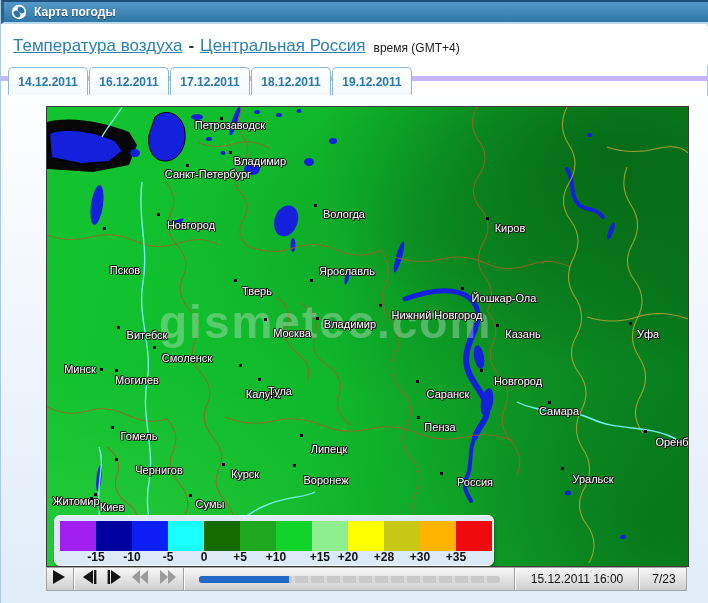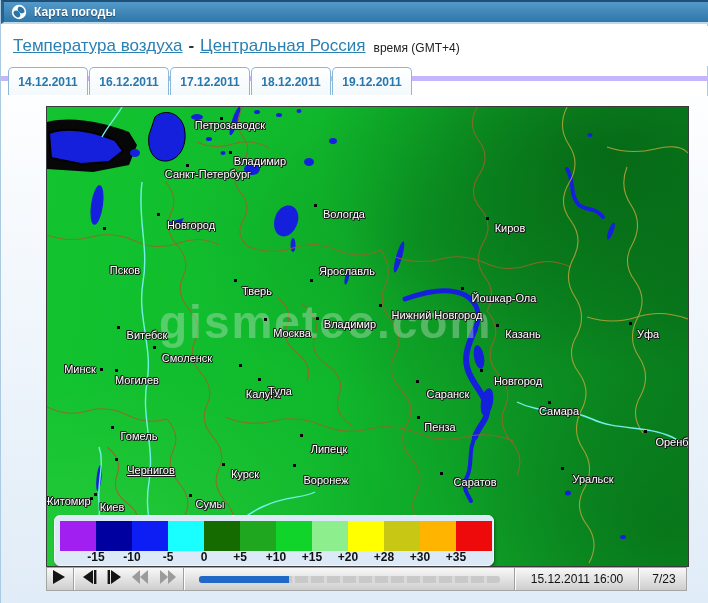--- a/index.html
+++ b/index.html
@@ -232,33 +232,33 @@
           <div class="city-label" style="left: 512px; top: 304px;">Самара</div>
           <div class="city-dot" style="left: 370px; top: 309px;"></div>
           <div class="city-label" style="left: 393px; top: 320px;">Пенза</div>
           <div class="city-dot" style="left: 64px; top: 319px;"></div>
           <div class="city-label" style="left: 92px; top: 329px;">Гомель</div>
           <div class="city-dot" style="left: 253px; top: 327px;"></div>
           <div class="city-label" style="left: 282px; top: 342px;">Липецк</div>
           <div class="city-dot" style="left: 597px; top: 323px;"></div>
           <div class="city-label" style="left: 625px; top: 335px;">Оренб</div>
           <div class="city-dot" style="left: 68px; top: 351px;"></div>
-          <div class="city-label" style="left: 104px; top: 363px; text-decoration: underline;">Чернигов</div>
+          <div class="city-label" style="left: 112px; top: 363px;">Чернигов</div>
           <div class="city-dot" style="left: 175px; top: 356px;"></div>
           <div class="city-label" style="left: 198px; top: 367px;">Курск</div>
           <div class="city-dot" style="left: 246px; top: 357px;"></div>
           <div class="city-label" style="left: 279px; top: 373px;">Воронеж</div>
           <div class="city-dot" style="left: 47px; top: 386px;"></div>
-          <div class="city-label" style="left: 20px; top: 394px;">Житомир</div>
+          <div class="city-label" style="left: 29px; top: 394px;">Житомир</div>
           <div class="city-dot" style="left: 43px; top: 390px;"></div>
           <div class="city-label" style="left: 65px; top: 400px;">Киев</div>
           <div class="city-dot" style="left: 142px; top: 387px;"></div>
           <div class="city-label" style="left: 163px; top: 397px;">Сумы</div>
           <div class="city-dot" style="left: 393px; top: 365px;"></div>
-          <div class="city-label" style="left: 428px; top: 375px;">Саратов</div>
+          <div class="city-label" style="left: 428px; top: 375px;">Россия</div>
           <div class="city-dot" style="left: 514px; top: 360px;"></div>
           <div class="city-label" style="left: 546px; top: 372px;">Уральск</div>
         </div>
 
       <div class="legend">
         <div class="swatches">
             <div class="swatch" style="background: rgb(162, 31, 242);"></div>
             <div class="swatch" style="background: rgb(0, 0, 160);"></div>
             <div class="swatch" style="background: rgb(13, 30, 245);"></div>
             <div class="swatch" style="background: rgb(25, 255, 255);"></div>
@@ -271,21 +271,21 @@
             <div class="swatch" style="background: rgb(255, 180, 0);"></div>
             <div class="swatch" style="background: rgb(238, 10, 10);"></div>
           </div>
         <div id="legend-labels">
             <div class="legend-label" style="left: 23px;">-15</div>
             <div class="legend-label" style="left: 59px;">-10</div>
             <div class="legend-label" style="left: 95px;">-5</div>
             <div class="legend-label" style="left: 131px;">0</div>
             <div class="legend-label" style="left: 167px;">+5</div>
             <div class="legend-label" style="left: 203px;">+10</div>
-            <div class="legend-label" style="left: 239px;">+15</div>
+            <div class="legend-label" style="left: 239px; text-align: right;">+15</div>
             <div class="legend-label" style="left: 275px;">+20</div>
             <div class="legend-label" style="left: 311px;">+28</div>
             <div class="legend-label" style="left: 347px;">+30</div>
             <div class="legend-label" style="left: 383px;">+35</div>
           </div>
       </div>
     </div>
 
     <div class="player">
       <div class="pbtn">

